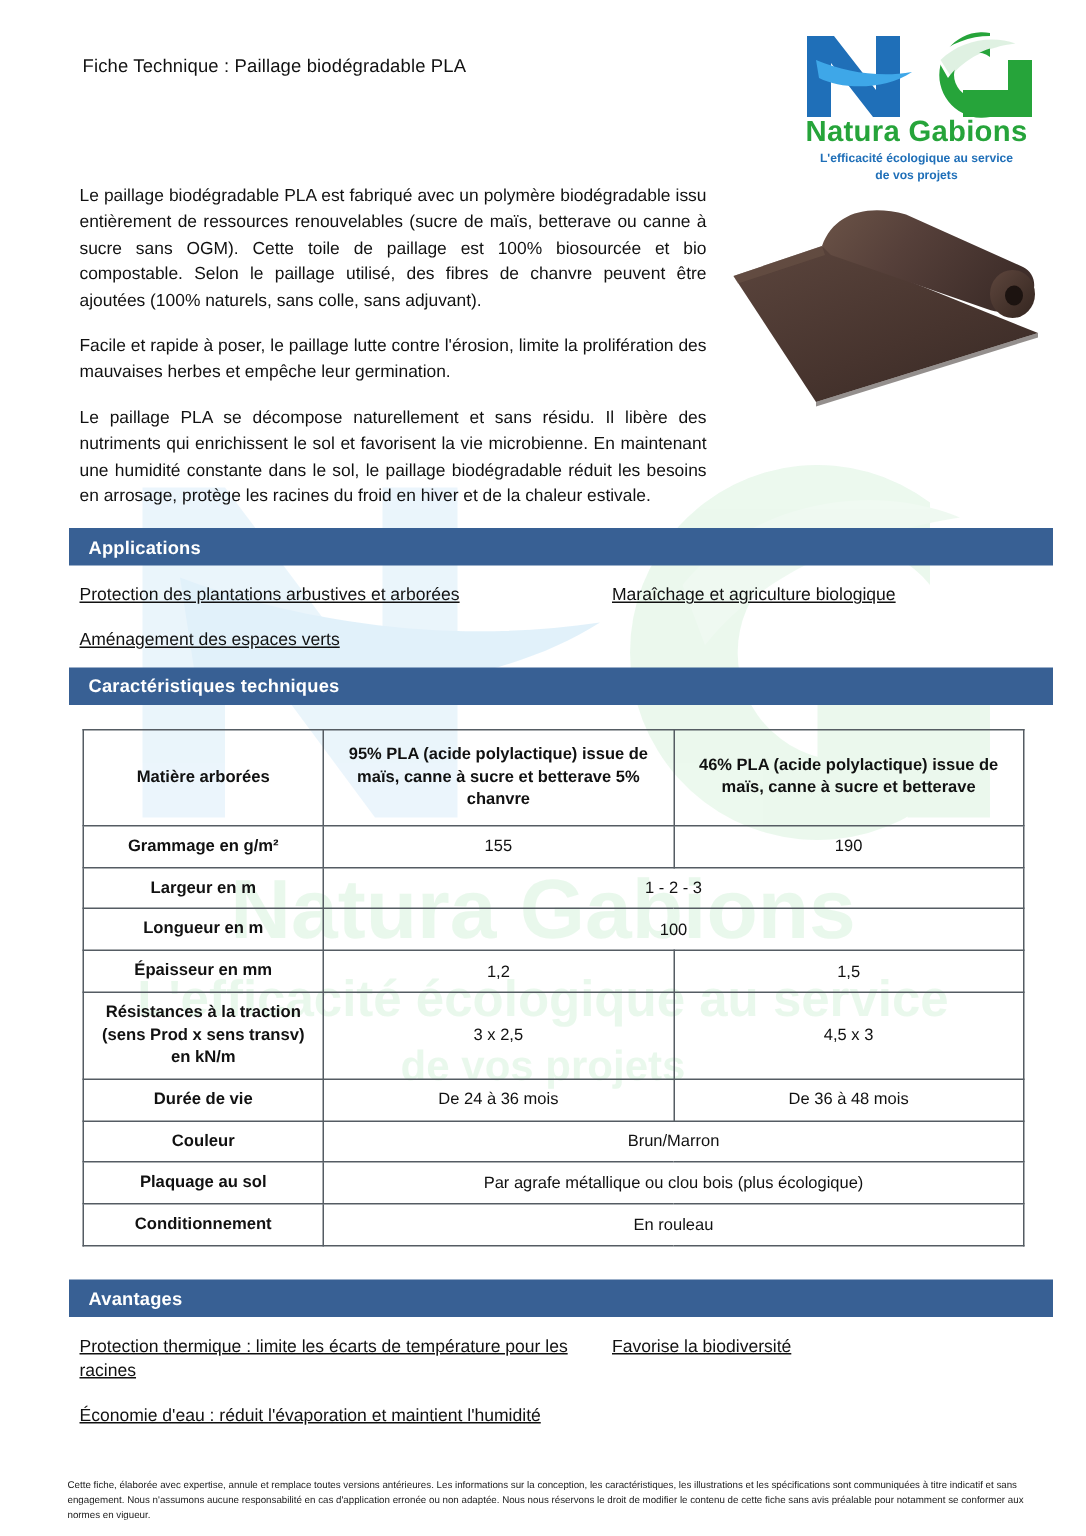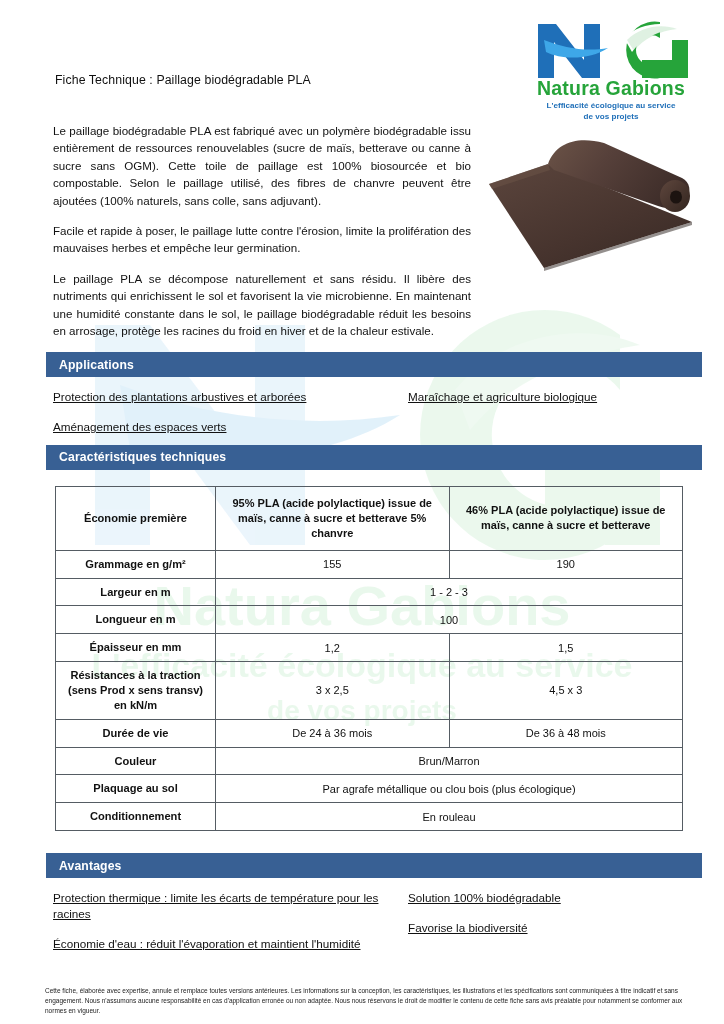--- a/index.html
+++ b/index.html
@@ -42,21 +42,20 @@
   .doc-header {
     position: relative;
     height: 108px;
   }
   .doc-title {
     position: absolute;
     left: 55px; top: 37px;
     font-size: 12.3px;
     color: #111;
     letter-spacing: .1px;
-    margin-top: 36px;
   }
   .logo {
     position: absolute;
     right: 22px; top: 18px;
     width: 182px;
     text-align: center;
   }
   .logo-mark {
     display: block;
     width: 182px; height: 64px;
@@ -288,21 +287,21 @@
         <div class="item">Maraîchage et agriculture biologique</div>
       </div>
     </div>
 
     <div class="banner">Caractéristiques techniques</div>
 
     <div class="table-wrap">
       <table class="spec">
         <tbody>
           <tr class="r-tall">
-            <td class="rowhead">Économie première</td>
+            <td class="rowhead">Matière arborées</td>
             <td class="head-val">95% PLA (acide polylactique) issue de maïs, canne à sucre et betterave 5% chanvre</td>
             <td class="head-val">46% PLA (acide polylactique) issue de maïs, canne à sucre et betterave</td>
           </tr>
           <tr>
             <td class="rowhead">Grammage en g/m²</td>
             <td class="val">155</td>
             <td class="val">190</td>
           </tr>
           <tr>
             <td class="rowhead">Largeur en m</td>
@@ -345,21 +344,20 @@
 
     <div style="height:22px"></div>
     <div class="banner">Avantages</div>
 
     <div class="two-col">
       <div class="col left">
         <div class="item">Protection thermique : limite les écarts de température pour les racines</div>
         <div class="item">Économie d'eau : réduit l'évaporation et maintient l'humidité</div>
       </div>
       <div class="col right">
-        <div class="item">Solution 100% biodégradable</div>
         <div class="item">Favorise la biodiversité</div>
       </div>
     </div>
 
   </div>
 
   <div class="footer">
     <div class="legal">Cette fiche, élaborée avec expertise, annule et remplace toutes versions antérieures. Les informations sur la conception, les caractéristiques, les illustrations et les spécifications sont communiquées à titre indicatif et sans engagement. Nous n'assumons aucune responsabilité en cas d'application erronée ou non adaptée. Nous nous réservons le droit de modifier le contenu de cette fiche sans avis préalable pour notamment se conformer aux normes en vigueur.</div>
   </div>
 

